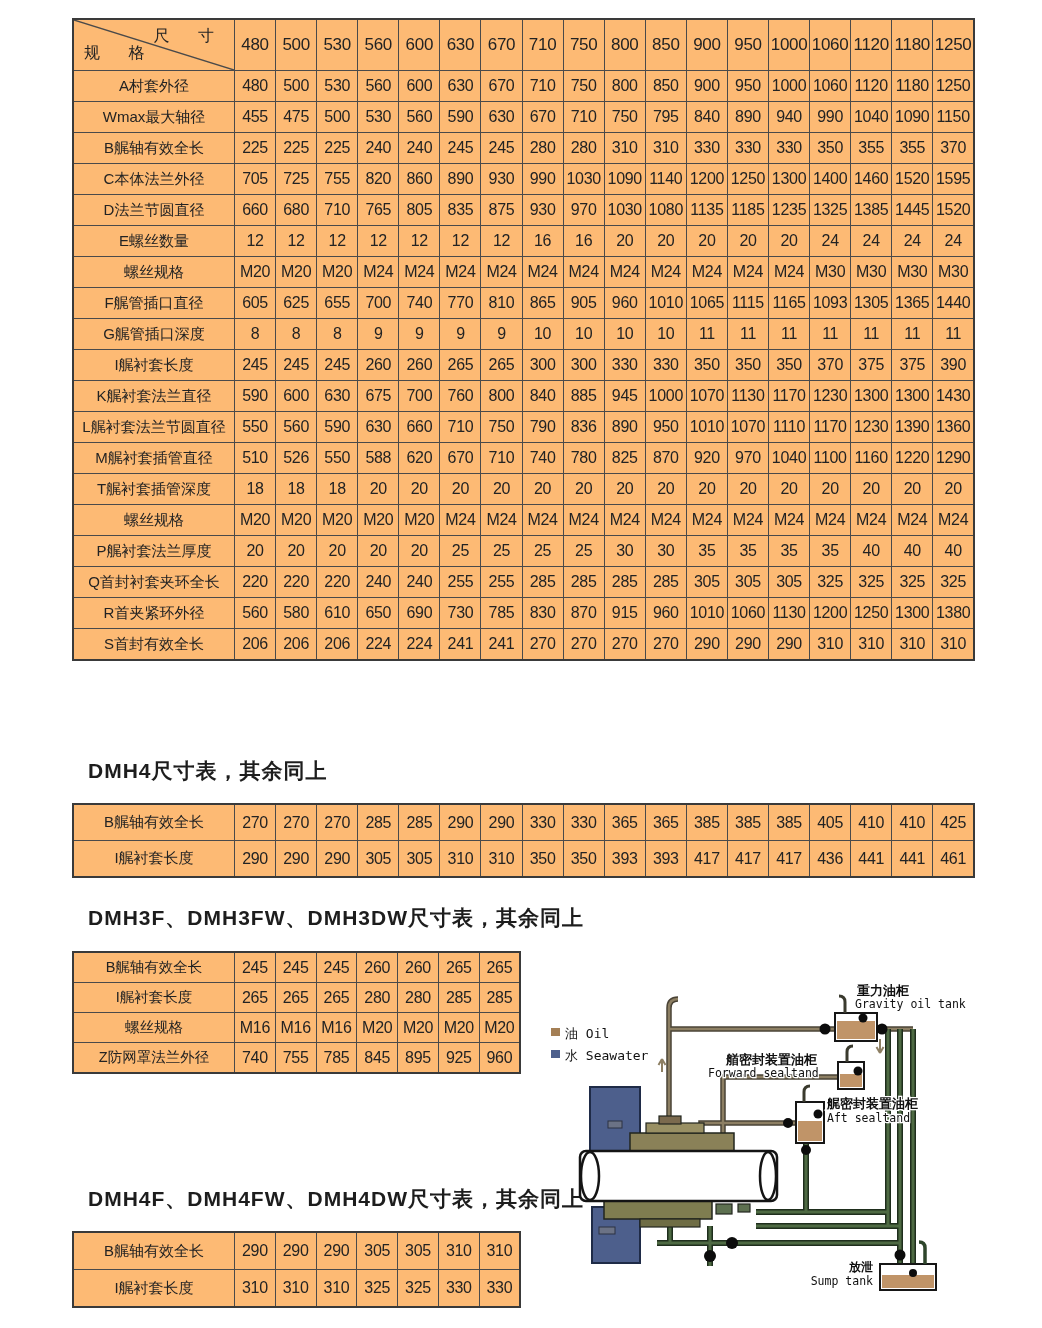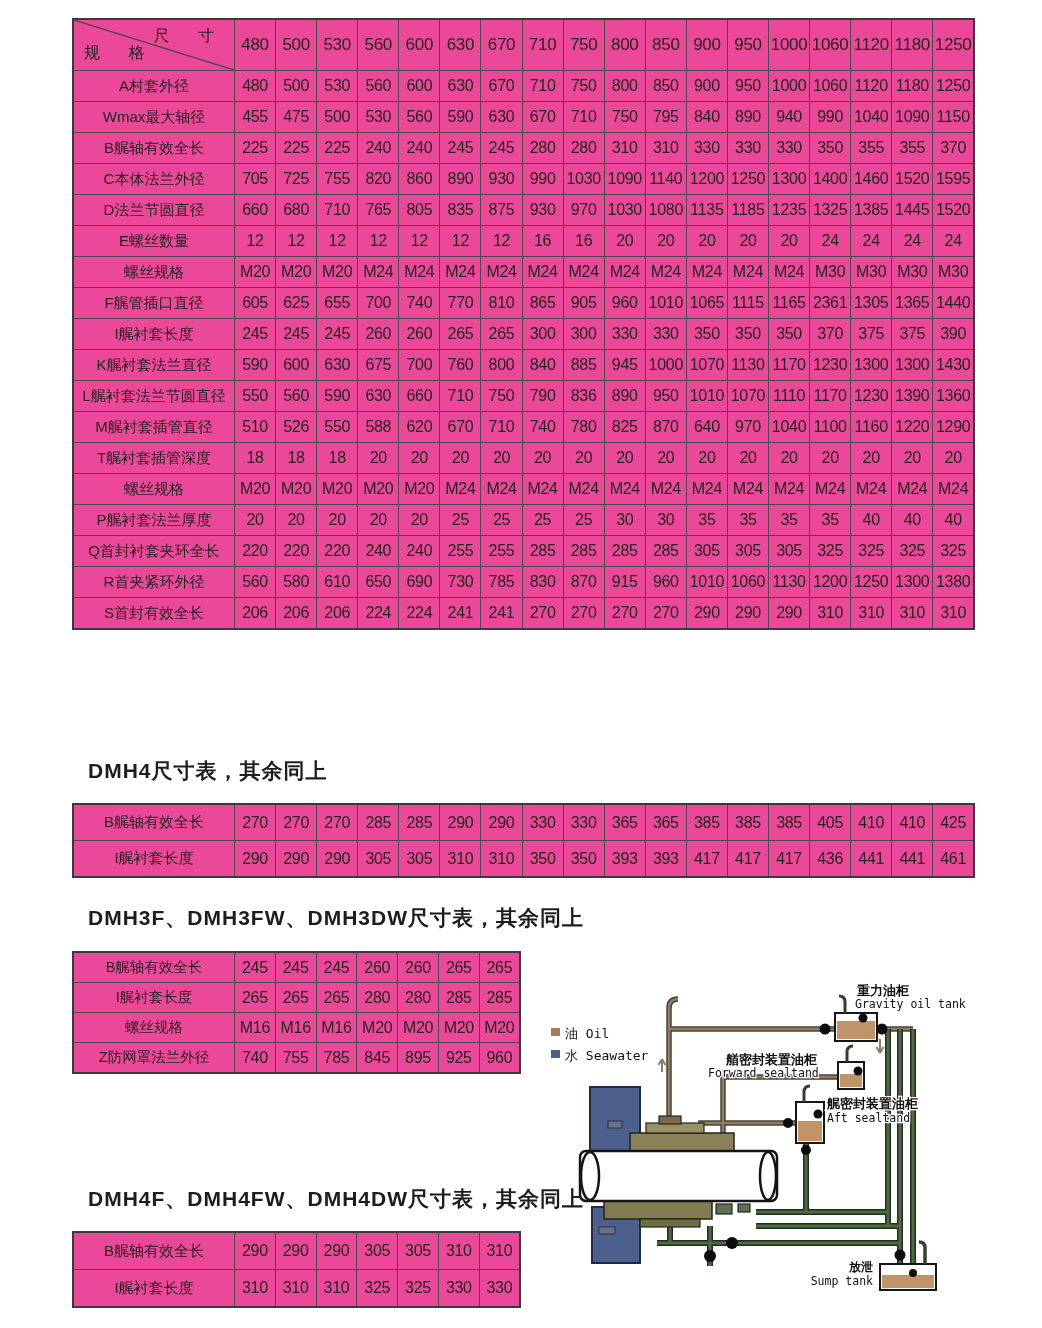--- a/index.html
+++ b/index.html
@@ -2,21 +2,21 @@
 <html><head>
 <meta charset="utf-8">
 <style>
   html,body{margin:0;padding:0;}
   body{
     width:1042px;height:1328px;position:relative;background:#ffffff;
     font-family:"Liberation Sans","DejaVu Sans",sans-serif;color:#232323;
   }
   table.spec-table{
     border-collapse:collapse;table-layout:fixed;position:absolute;
-    background:#ec4899;border:2px solid #3a3a3a;
+    background:#fdba74;border:2px solid #3a3a3a;
   }
   .spec-table th,.spec-table td{
     border:1px solid #4a4a4a;text-align:center;vertical-align:middle;
     padding:0;font-weight:400;white-space:nowrap;overflow:hidden;
   }
   .spec-table th{width:160px;font-size:15px;letter-spacing:0;}
   .spec-table td{font-size:16px;letter-spacing:-0.3px;}
   .main-table{left:72px;top:18px;width:903px;}
   .main-table td,.main-table th{height:30px;}
   .main-table thead td{height:50px;font-size:17px;}
@@ -235,24 +235,45 @@
         <td>740</td>
         <td>770</td>
         <td>810</td>
         <td>865</td>
         <td>905</td>
         <td>960</td>
         <td>1010</td>
         <td>1065</td>
         <td>1115</td>
         <td>1165</td>
-        <td>2361</td>
+        <td>1093</td>
         <td>1305</td>
         <td>1365</td>
         <td>1440</td>
+      </tr>
+      <tr>
+        <th>G艉管插口深度</th>
+        <td>8</td>
+        <td>8</td>
+        <td>8</td>
+        <td>9</td>
+        <td>9</td>
+        <td>9</td>
+        <td>9</td>
+        <td>10</td>
+        <td>10</td>
+        <td>10</td>
+        <td>10</td>
+        <td>11</td>
+        <td>11</td>
+        <td>11</td>
+        <td>11</td>
+        <td>11</td>
+        <td>11</td>
+        <td>11</td>
       </tr>
       <tr>
         <th>I艉衬套长度</th>
         <td>245</td>
         <td>245</td>
         <td>245</td>
         <td>260</td>
         <td>260</td>
         <td>265</td>
         <td>265</td>
@@ -316,21 +337,21 @@
         <td>526</td>
         <td>550</td>
         <td>588</td>
         <td>620</td>
         <td>670</td>
         <td>710</td>
         <td>740</td>
         <td>780</td>
         <td>825</td>
         <td>870</td>
-        <td>640</td>
+        <td>920</td>
         <td>970</td>
         <td>1040</td>
         <td>1100</td>
         <td>1160</td>
         <td>1220</td>
         <td>1290</td>
       </tr>
       <tr>
         <th>T艉衬套插管深度</th>
         <td>18</td>

